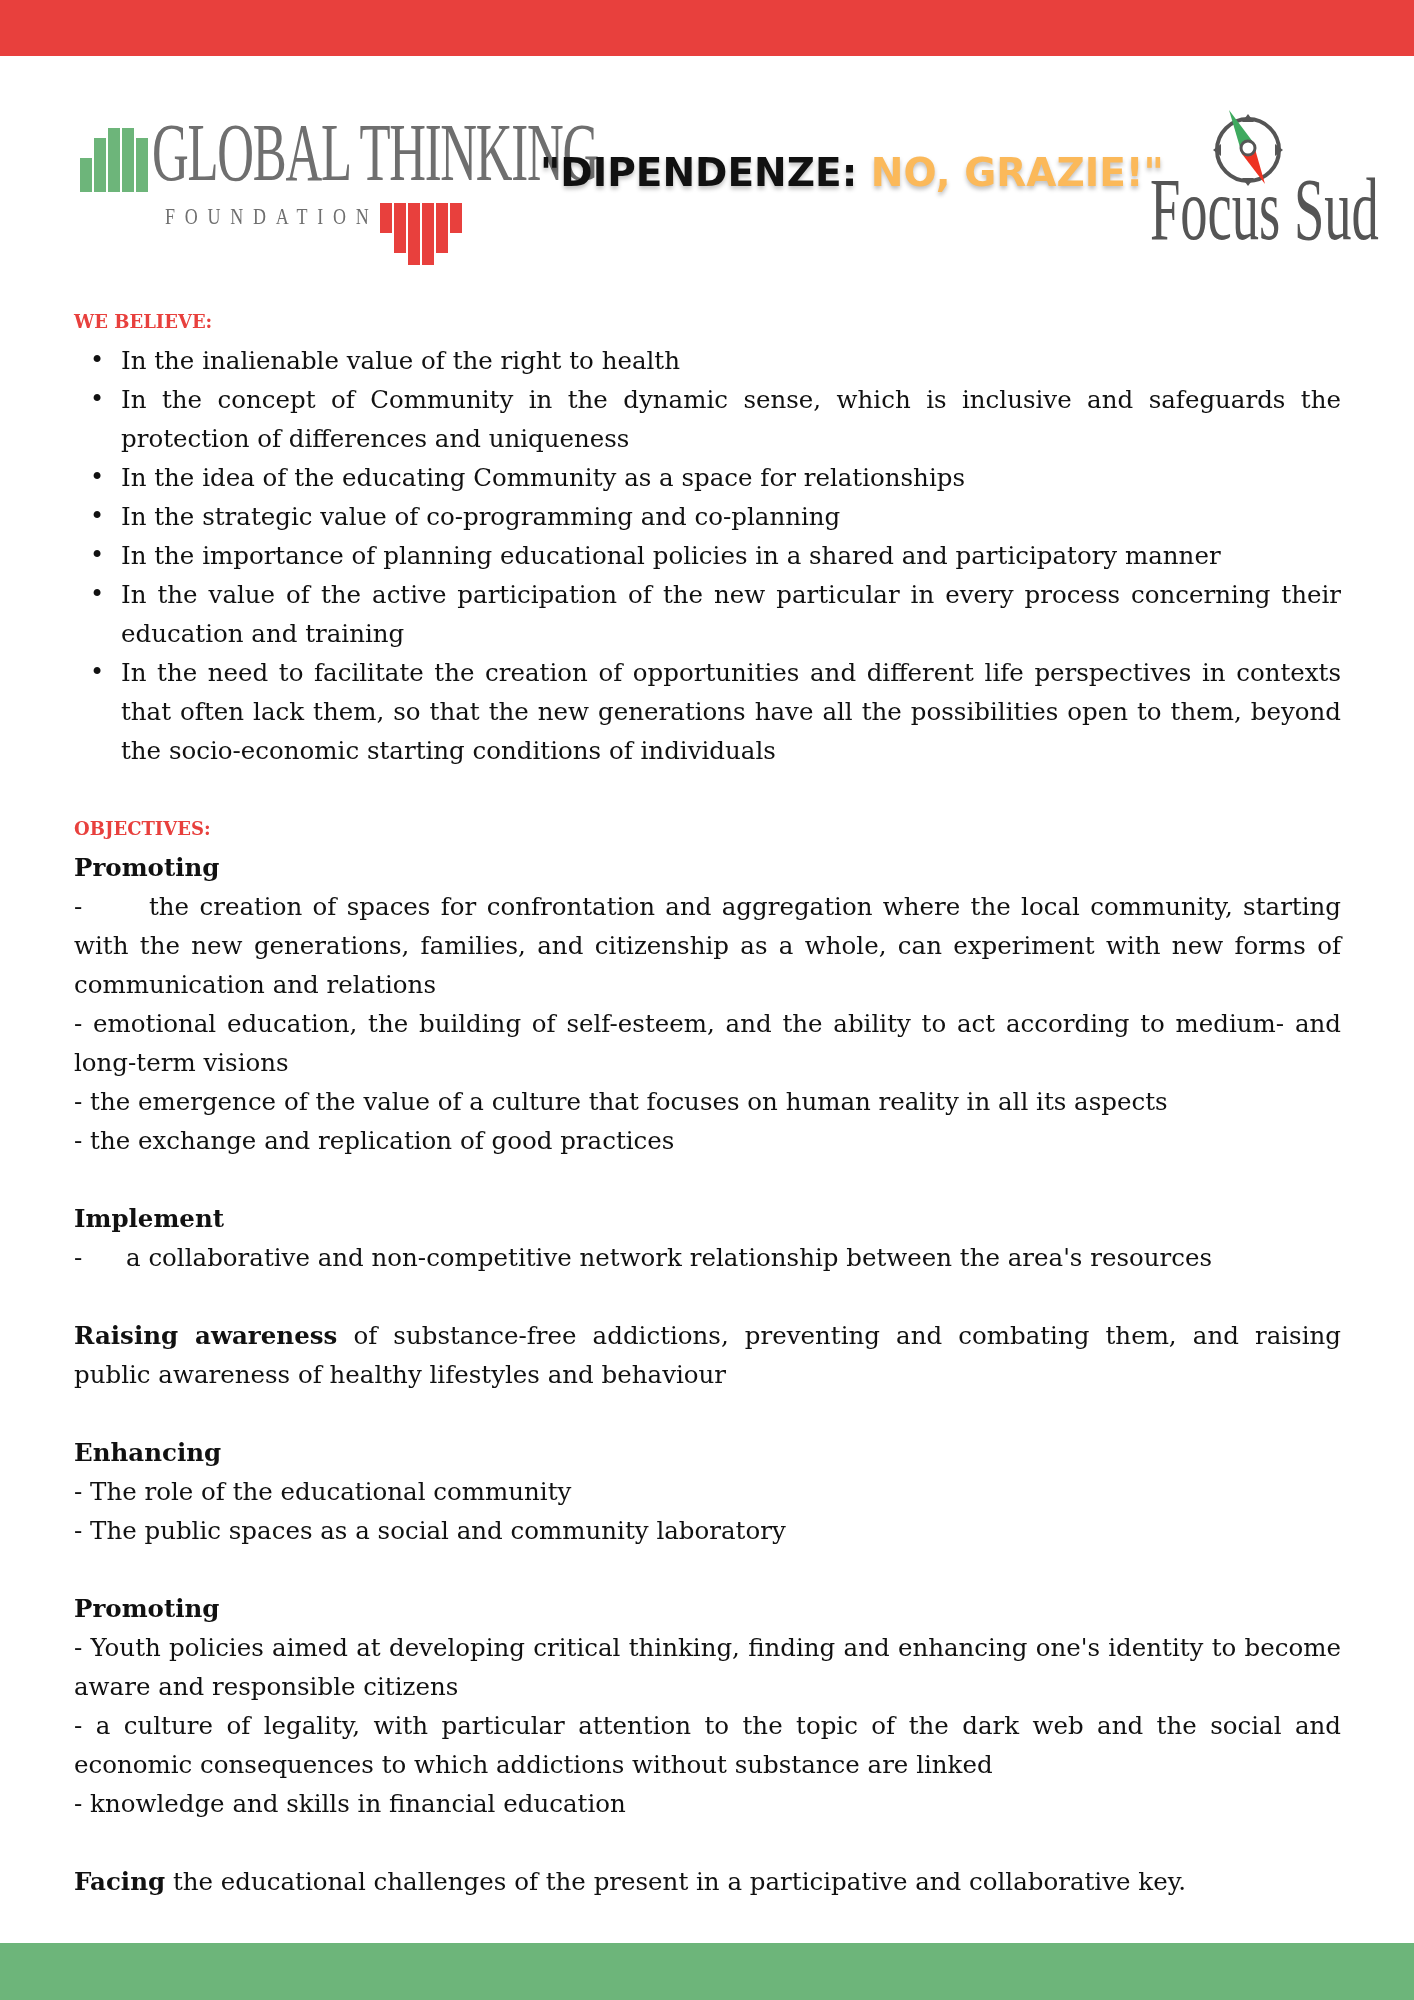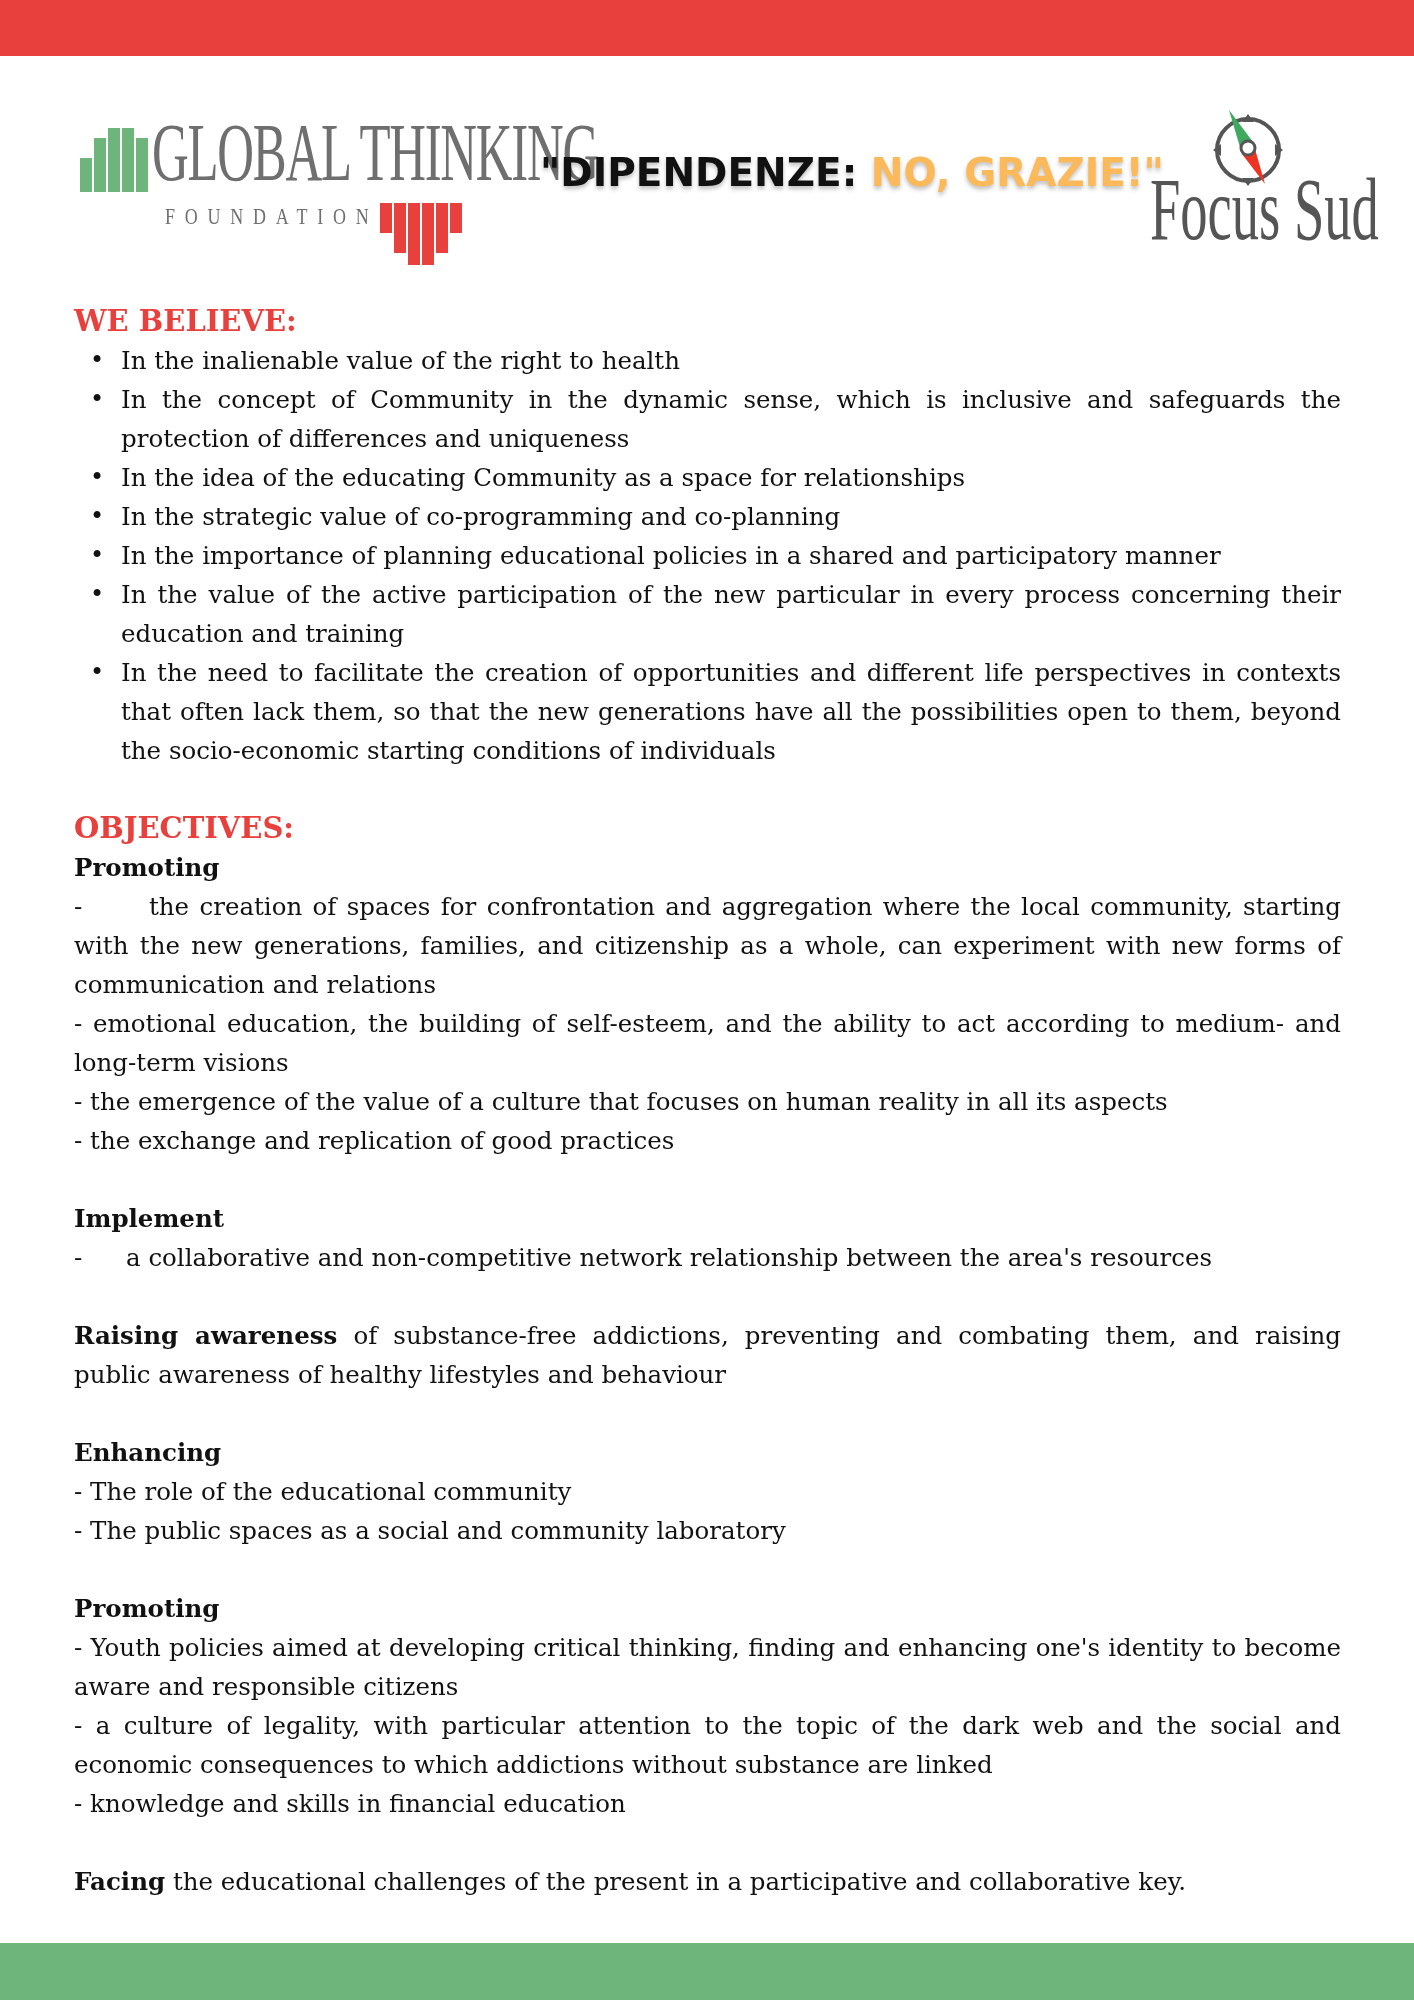--- a/index.html
+++ b/index.html
@@ -22,21 +22,21 @@
   .campaign-title { position: absolute; left: 540px; top: 150px; font-family: "DejaVu Sans", sans-serif; font-weight: bold; font-size: 39px; letter-spacing: 0px; white-space: nowrap; text-shadow: 0 3px 4px rgba(0,0,0,0.25); }
   .campaign-title .black { color: #111111; }
   .campaign-title .orange { color: #fbb95a; }
 
   
   .fs-logo { position: absolute; left: 1145px; top: 108px; width: 200px; height: 150px; }
   .fs-text { position: absolute; left: 5px; top: 58px; font-family: "Liberation Serif", serif; font-size: 88px; line-height: 1; color: #555555; transform: scaleX(0.62); transform-origin: left top; white-space: nowrap; }
 
   
   .content { position: absolute; left: 74px; top: 302px; width: 1267px; font-size: 24.5px; line-height: 39px; }
-  .section-heading { color: #e8403d; font-weight: bold; font-size: 29px; }
+  .section-heading { color: #e8403d; font-weight: bold; font-size: 18px; }
   ul.believe { list-style: none; margin-left: 0; }
   ul.believe li { position: relative; padding-left: 47px; text-align: justify; }
   ul.believe li::before { content: "\2022"; position: absolute; left: 16px; top: 0; font-size: 24px; }
   .gap { height: 39px; }
   .bold { font-weight: bold; }
   .para { text-align: justify; }
   .dash-wide { display: inline-block; width: 75px; }
   .dash-mid { display: inline-block; width: 52px; }
 </style>
 </head>

